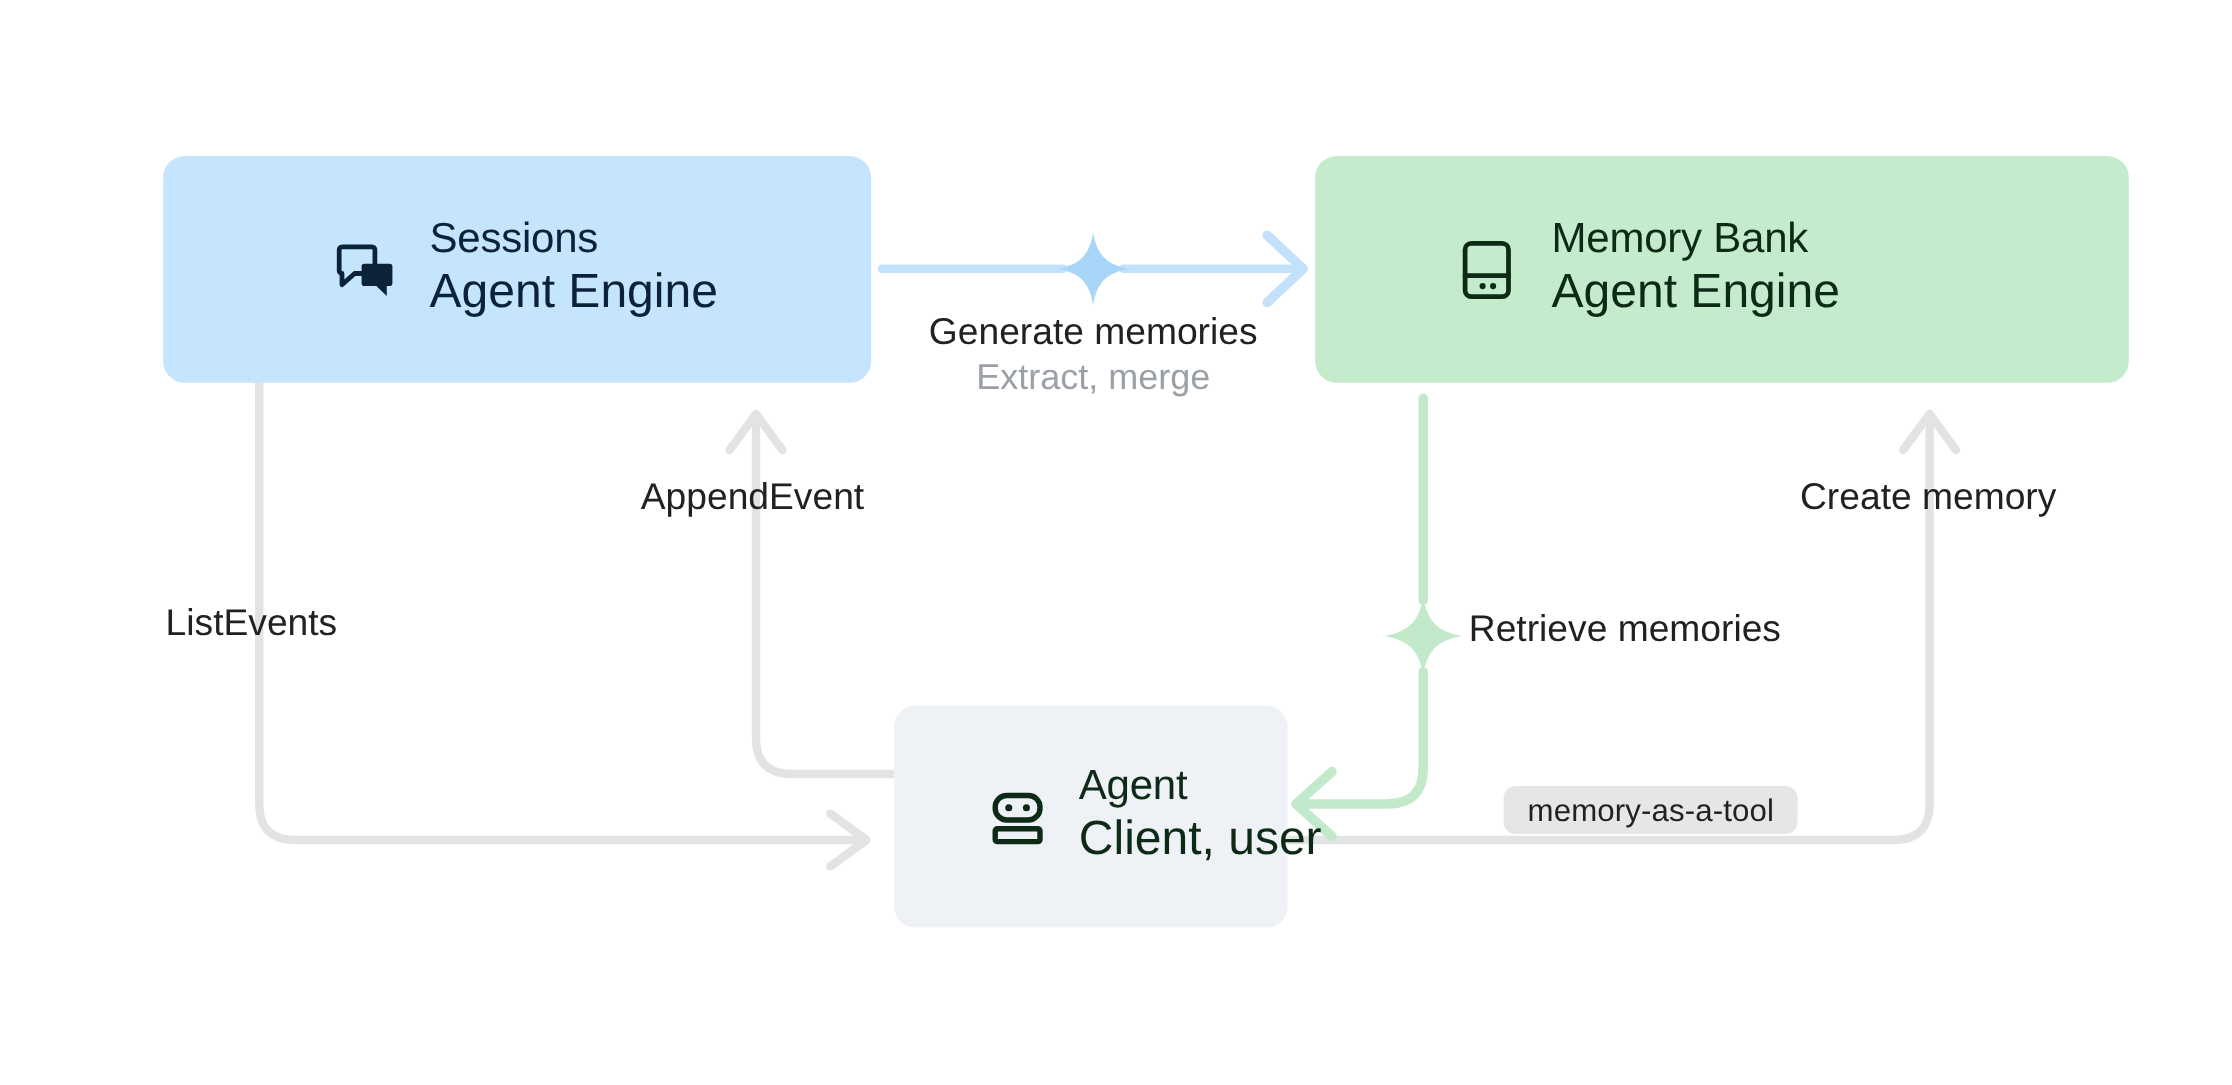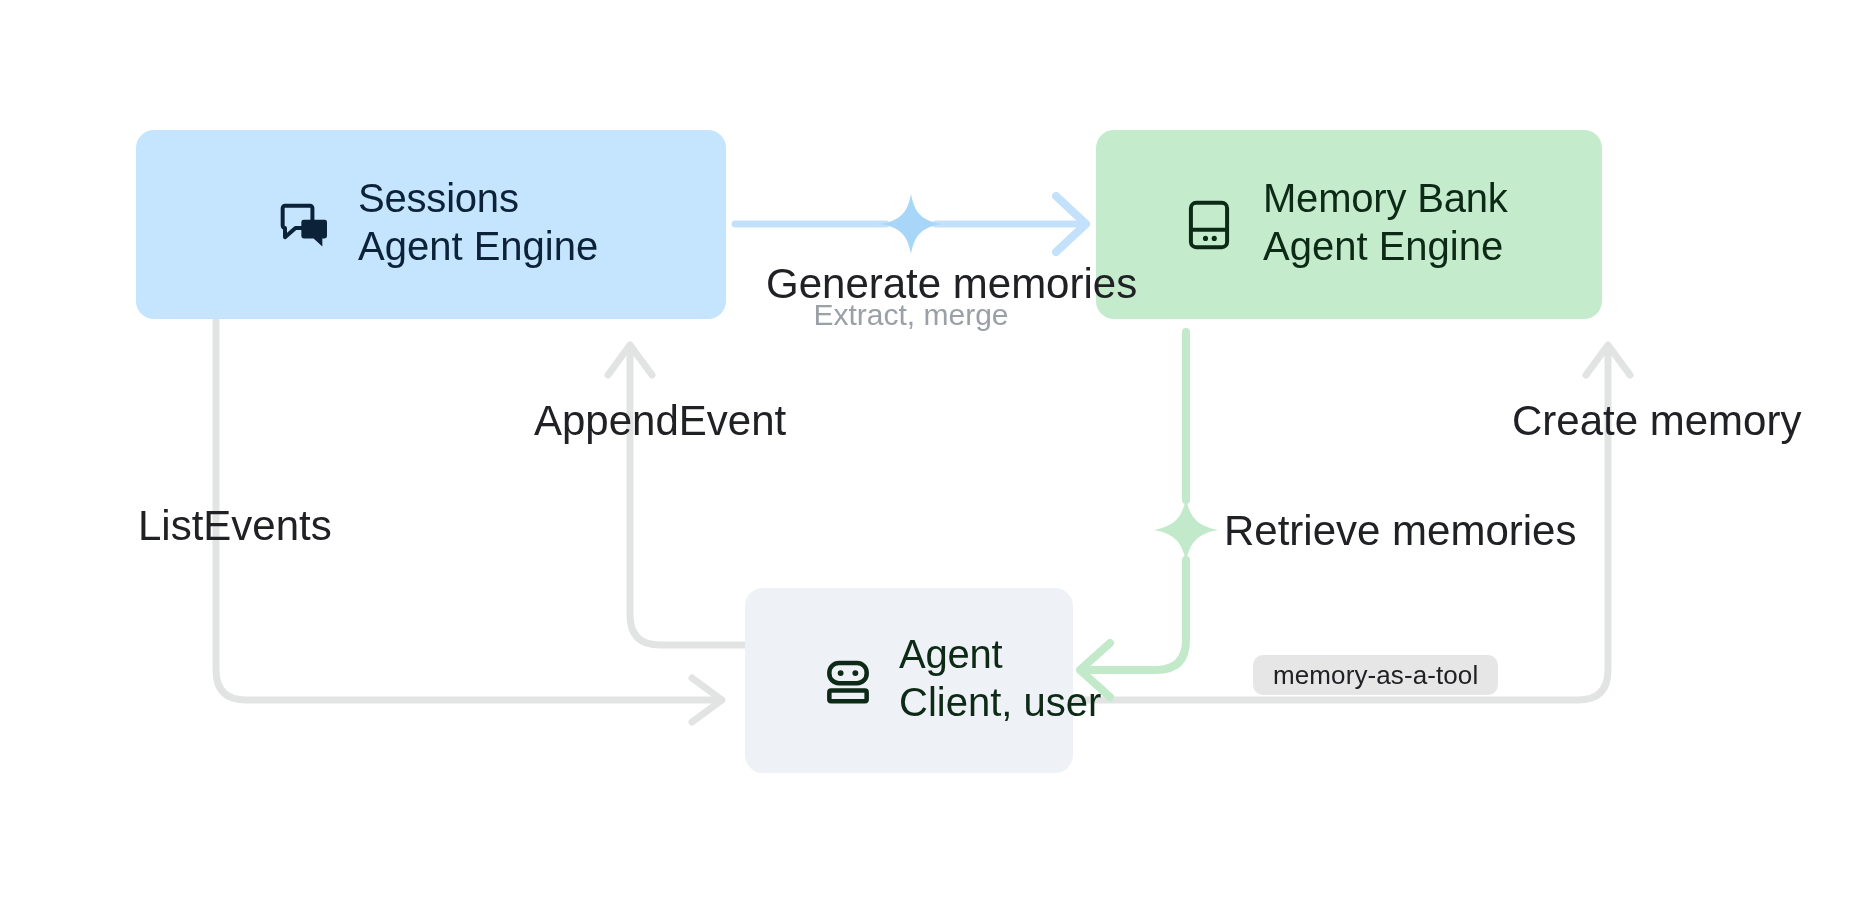--- a/index.html
+++ b/index.html
@@ -38,21 +38,21 @@
     flex: 0 0 auto;
     display: block;
     line-height: 0;
   }
   .node .node-text {
     display: flex;
     flex-direction: column;
     justify-content: center;
   }
   .node .node-title {
-    font-size: 40px;
+    font-size: 35px;
     font-weight: 400;
     letter-spacing: -0.2px;
     line-height: 1.08;
     white-space: nowrap;
   }
   .node .node-sub {
     font-size: 40px;
     font-weight: 400;
     line-height: 1.3;
     white-space: nowrap;
@@ -63,56 +63,56 @@
     width: 590px; height: 189px;
     background: #c5e4fd;
     padding-left: 142px;
   }
   #node-sessions .node-title,
   #node-sessions .node-sub { color: #0b2239; }
   #node-sessions .node-icon { margin-right: 24px; }
 
   #node-memory {
     left: 1096px; top: 130px;
-    width: 506px;  height: 189px;
+    width: 678px;  height: 189px;
     background: #c5ebcd;
-    padding-left: 87px;
+    padding-left: 117px;
   }
   #node-memory .node-title,
   #node-memory .node-sub { color: #0d2a16; }
   #node-memory .node-icon { margin-right: 28px; }
 
   #node-agent {
     left: 745px; top: 588px;
     width: 328px; height: 185px;
     background: #eef1f6;
     padding-left: 78px;
   }
   #node-agent .node-title,
   #node-agent .node-sub { color: #0d2a16; }
   #node-agent .node-icon { margin-right: 26px; }
 
   
   .edge-label {
     position: absolute;
     white-space: nowrap;
     color: #202124;
-    font-size: 42px;
+    font-size: 31px;
     line-height: 1.22;
   }
   .edge-label.sub {
     color: #9aa0a6;
     font-size: 30px;
   }
 
   #lbl-generate      { left: 766px;  top: 258px; width: 290px; text-align: center; }
   #lbl-generate-sub  { left: 766px;  top: 297px; width: 290px; text-align: center; }
   #lbl-append        { left: 534px;  top: 395px; }
   #lbl-listevents    { left: 138px;  top: 500px; }
-  #lbl-create        { left: 1500px; top: 395px; margin-left: 12px; }
+  #lbl-create        { left: 1500px; top: 395px; }
   #lbl-retrieve      { left: 1224px; top: 505px; }
 
   
   #badge-tool {
     position: absolute;
     left: 1253px;
     top: 655px;
     height: 40px;
     padding: 0 20px;
     display: flex;

